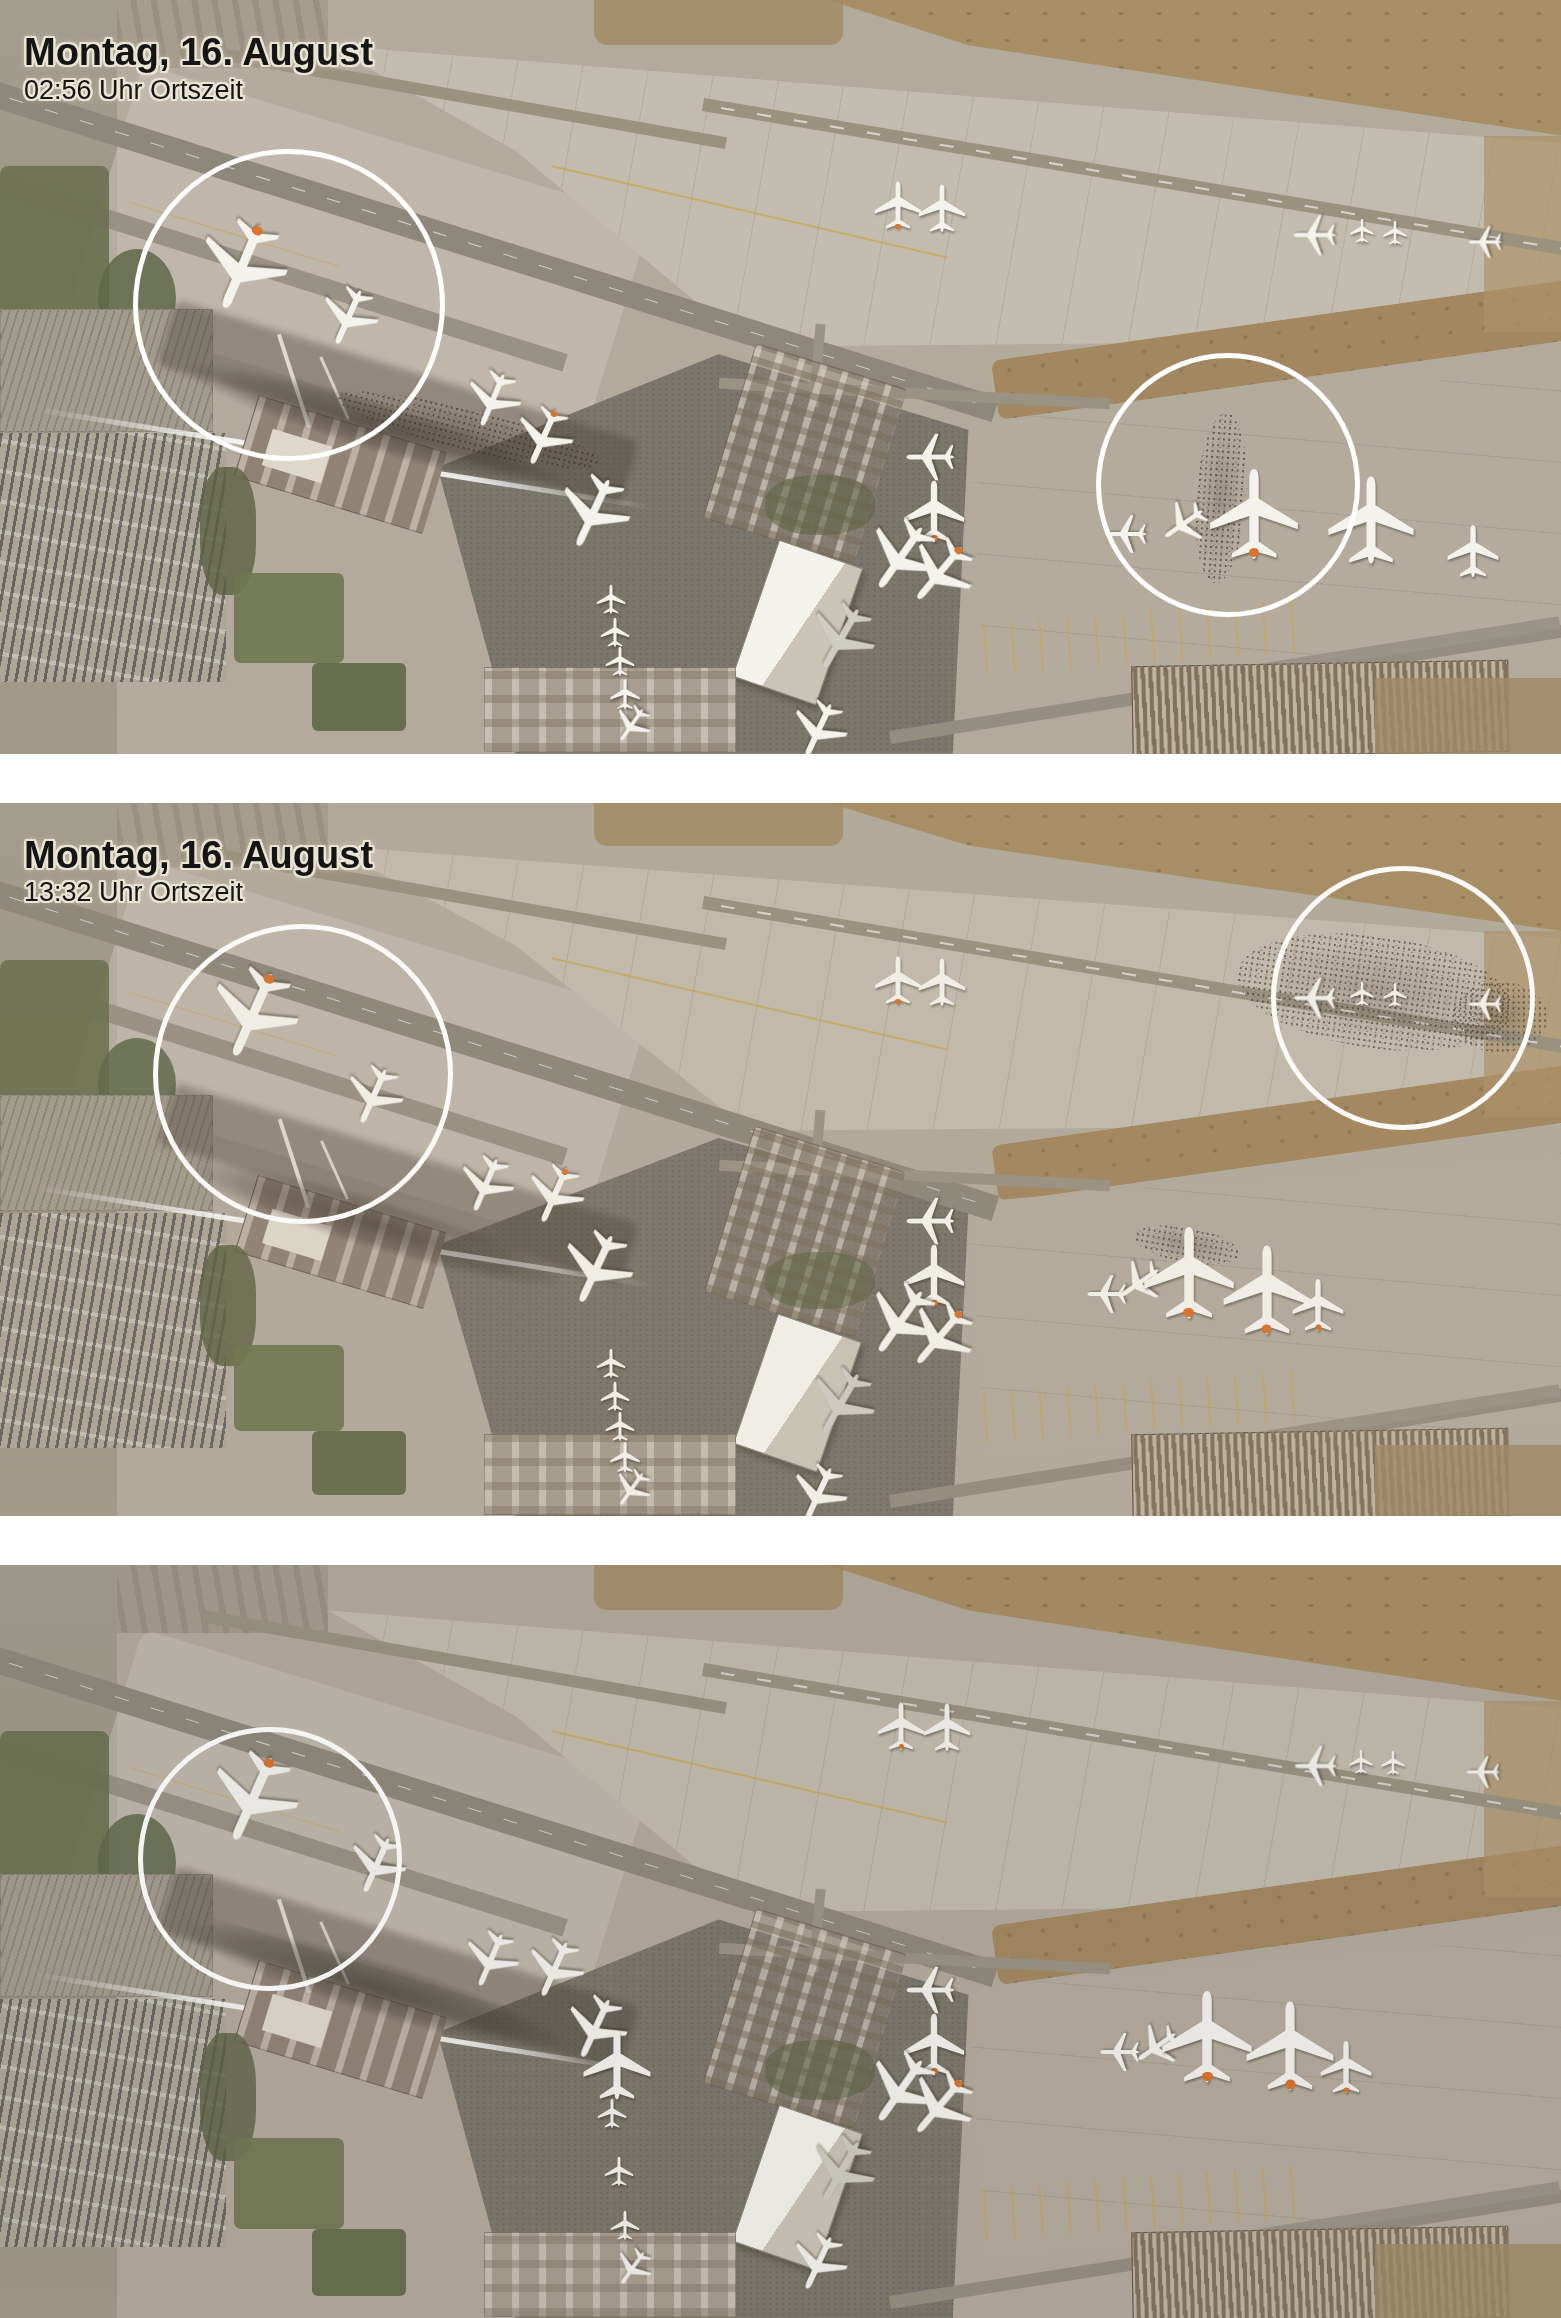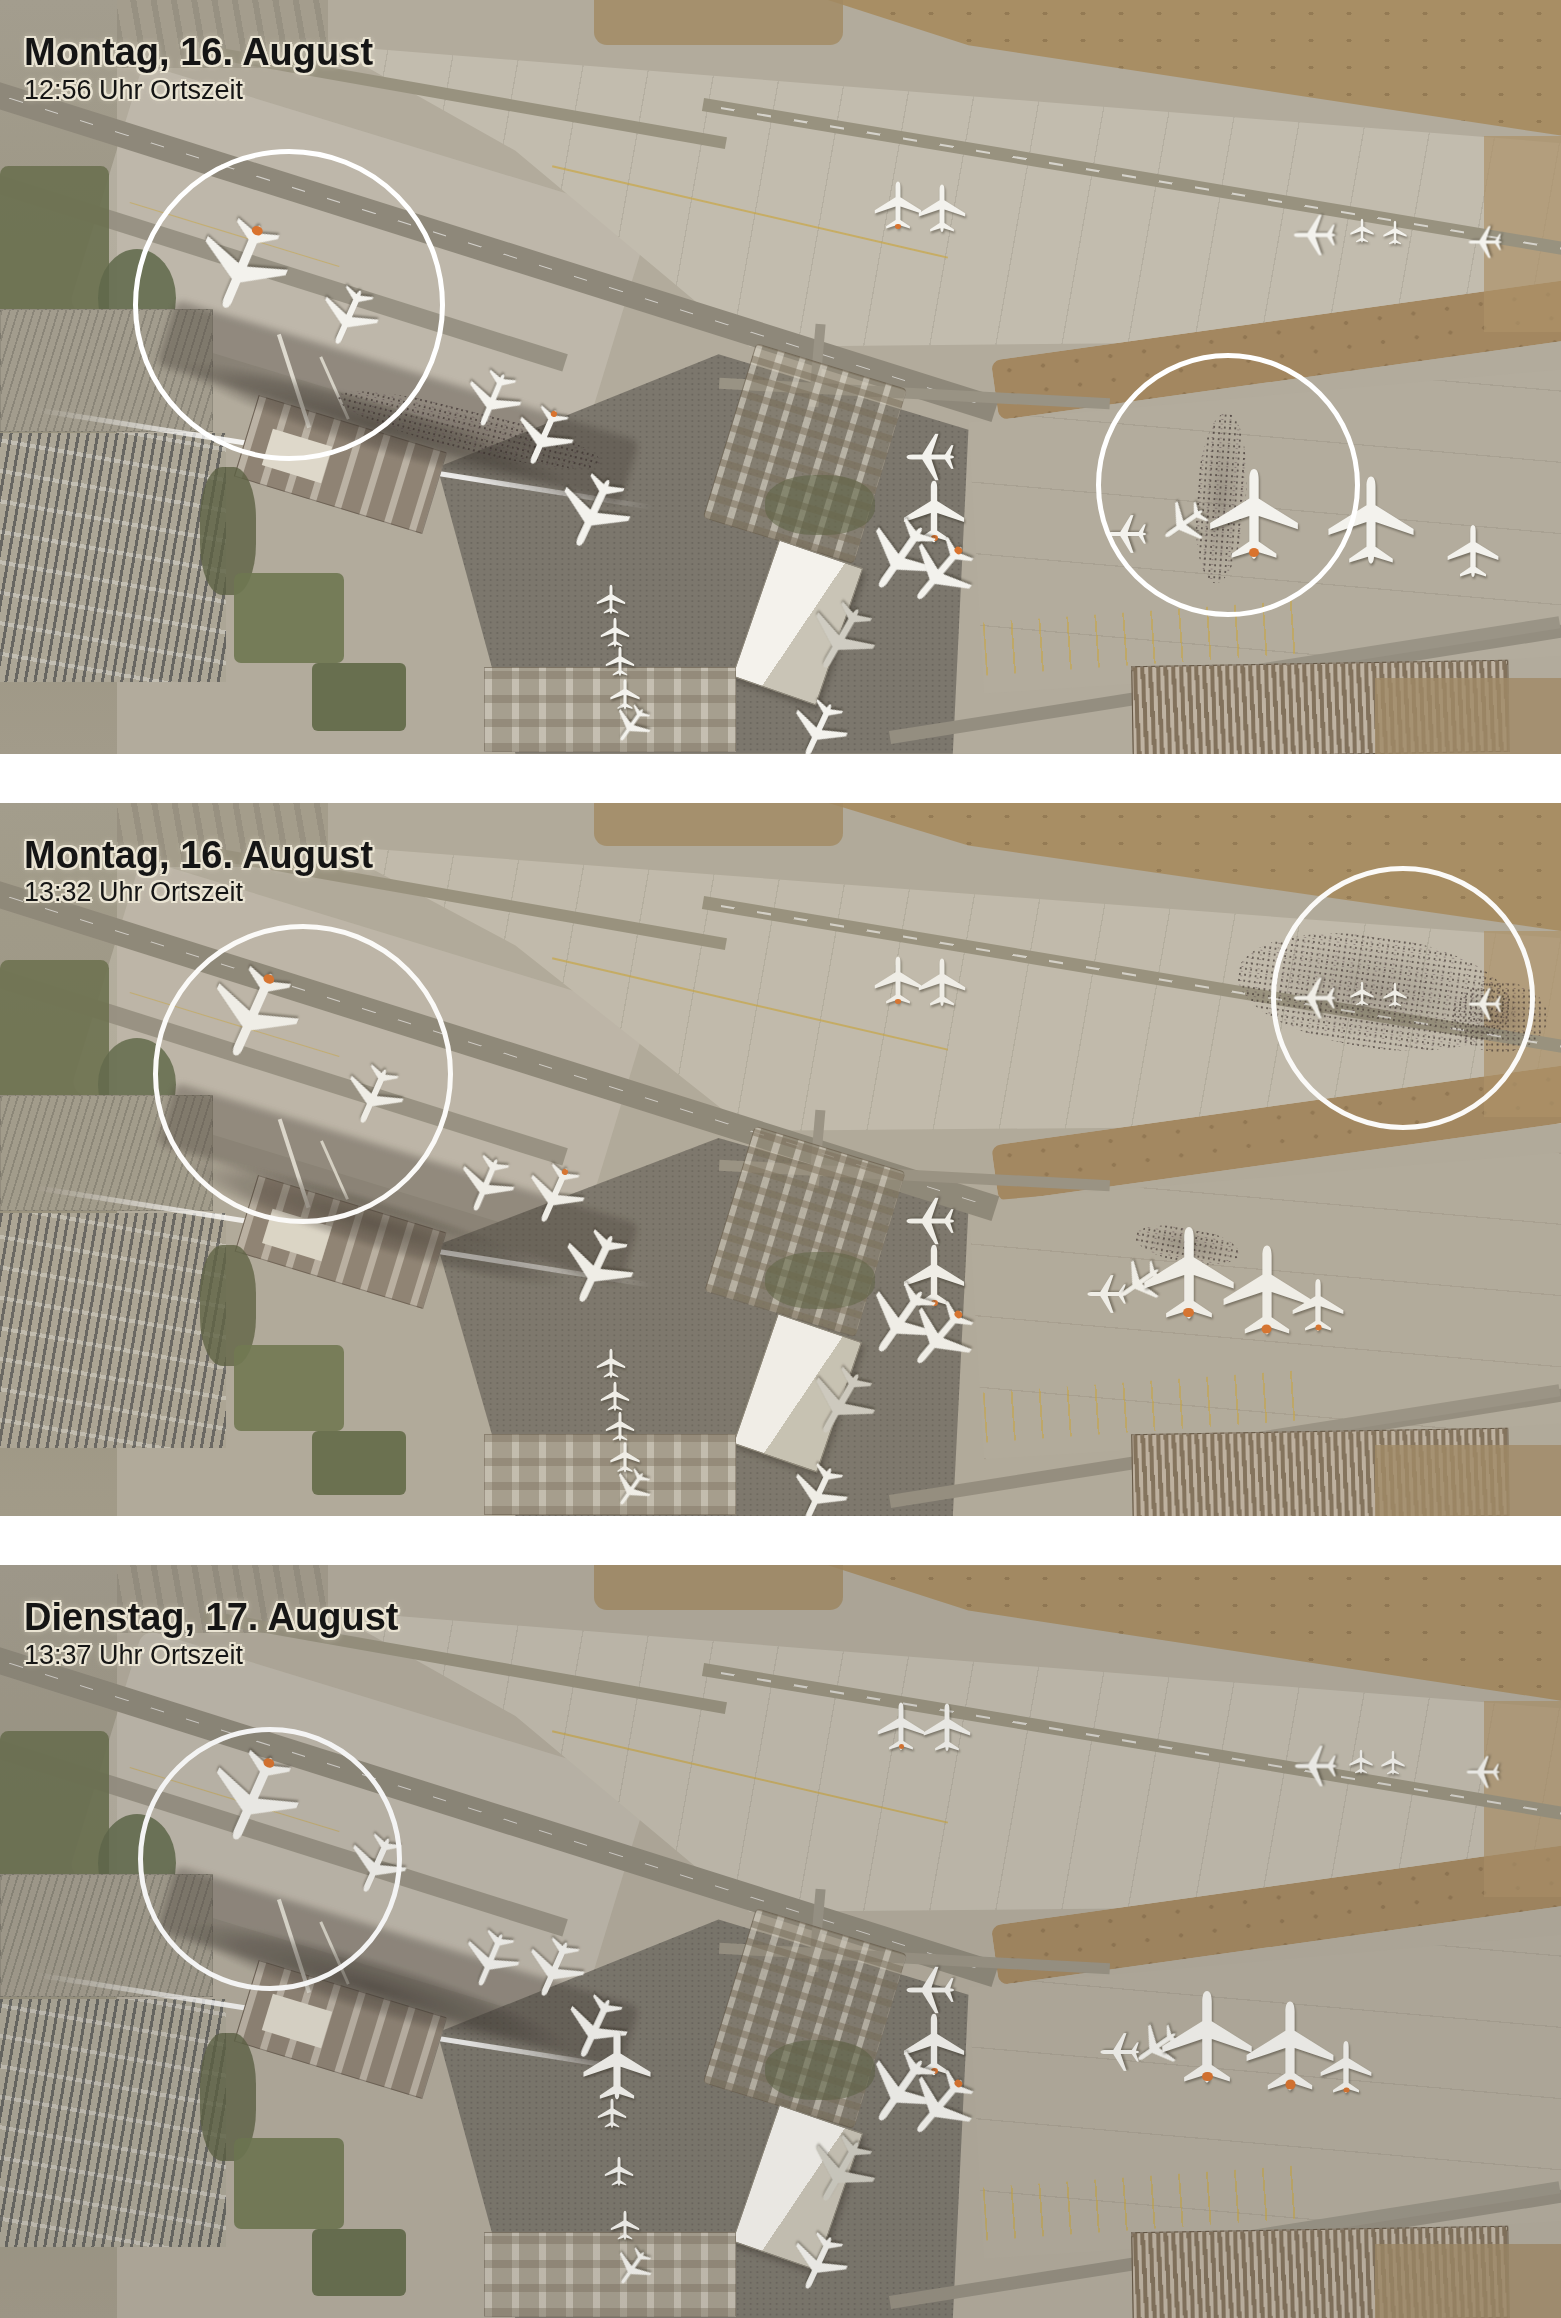--- a/index.html
+++ b/index.html
@@ -303,21 +303,21 @@
             <svg viewBox="0 0 100 100">
               <use href="#plane-shape" fill="#f3f2ed"></use>
             </svg>
           </div>
           <div class="circle" style="left: 18.5%; top: 40.5%; width: 302px; height: 302px; border: 5.3px solid rgb(255, 255, 255);"></div>
           <div class="circle" style="left: 78.6%; top: 64.4%; width: 254px; height: 254px; border: 5.3px solid rgb(255, 255, 255);"></div>
         </div>
       </div>
     <div class="label">
       <div class="ltitle">Montag, 16. August</div>
-      <div class="ltime">12:56 Uhr Ortszeit</div>
+      <div class="ltime">02:56 Uhr Ortszeit</div>
     </div>
   </section>
 
   <section class="panel" style="height: 724px;">
     <div class="scene">
   <div class="g-tl"></div>
   <div class="g-city"></div>
   <div class="g-apron-left"></div>
   <div class="g-apron-top"></div>
   <div class="g-dirt-tr"></div>
@@ -706,20 +706,16 @@
           <div class="plane" style="left: 86.2%; top: 67%; width: 59px; height: 59px; transform: translate(-50%, -50%) rotate(0deg);">
             <svg viewBox="0 0 100 100">
               <use href="#plane-shape" fill="#f3f2ed"></use>
             </svg>
             <i class="tail" style="background:#d9732e"></i>
           </div>
           <div class="circle" style="left: 17.3%; top: 39%; width: 254px; height: 254px; border: 5.3px solid rgb(255, 255, 255);"></div>
         </div>
         <div class="tint" style="background: rgba(60, 60, 75, 0.06);"></div>
       </div>
-    <div class="label">
-      <div class="ltitle">Dienstag, 17. August</div>
-      <div class="ltime">13:37 Uhr Ortszeit</div>
-    </div>
   </section>
 
 </div>
 
 
 </body></html>

